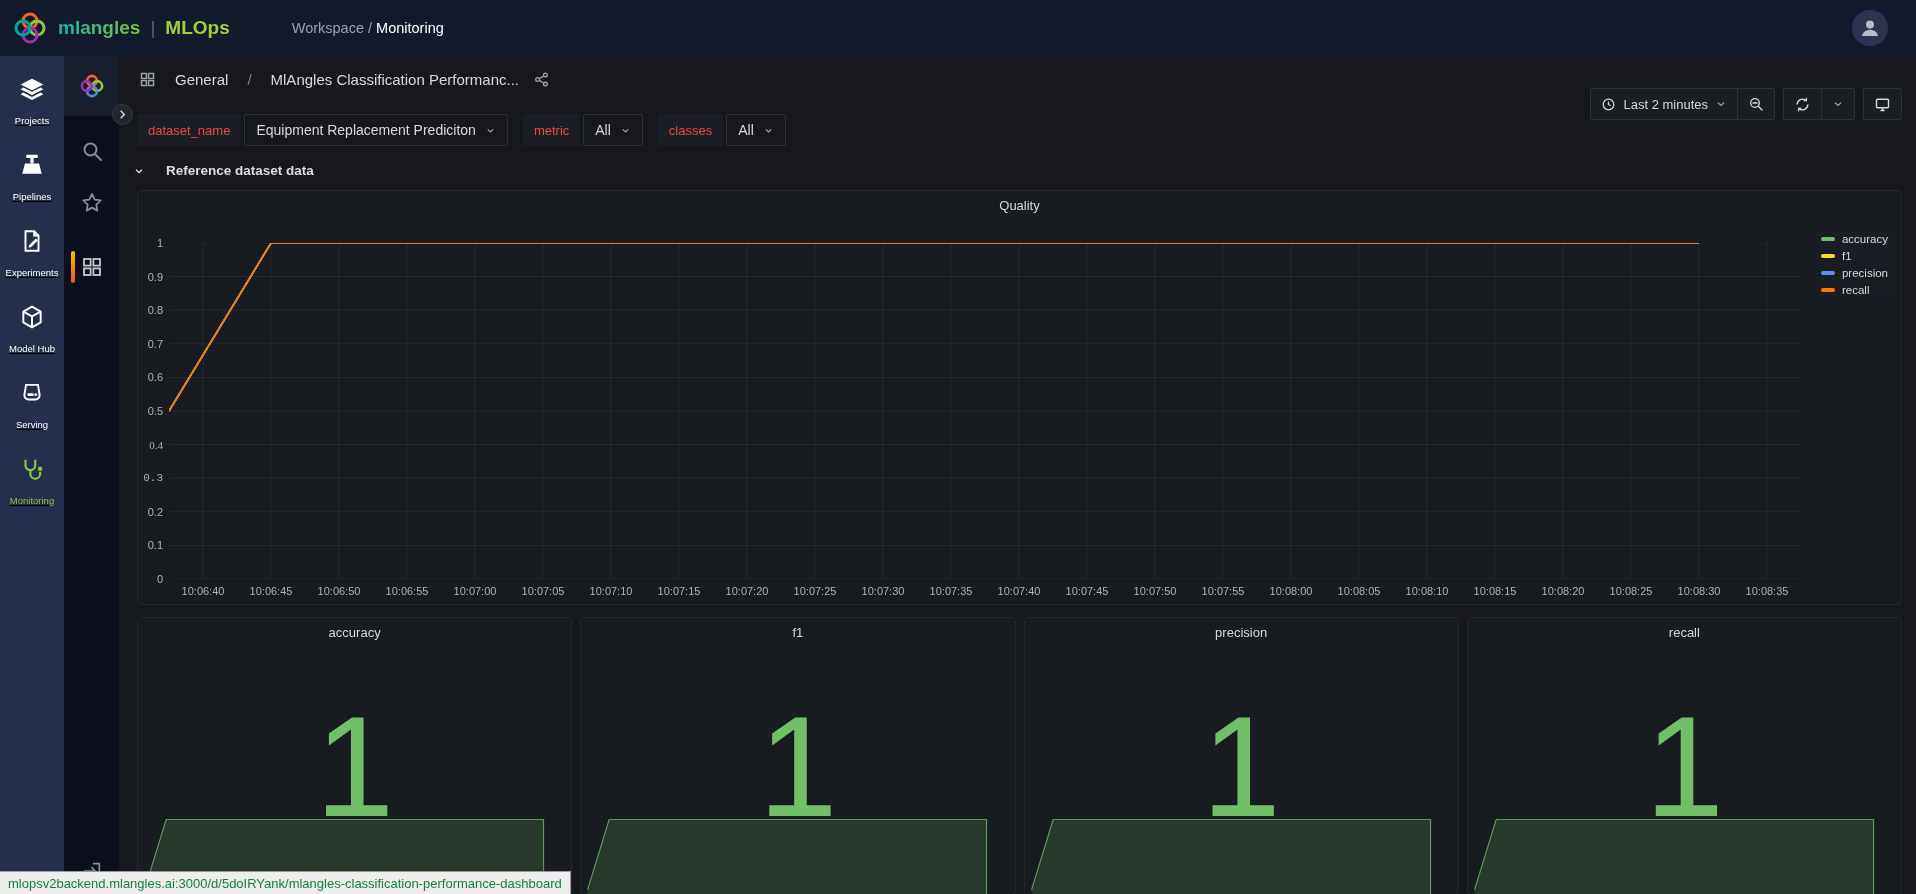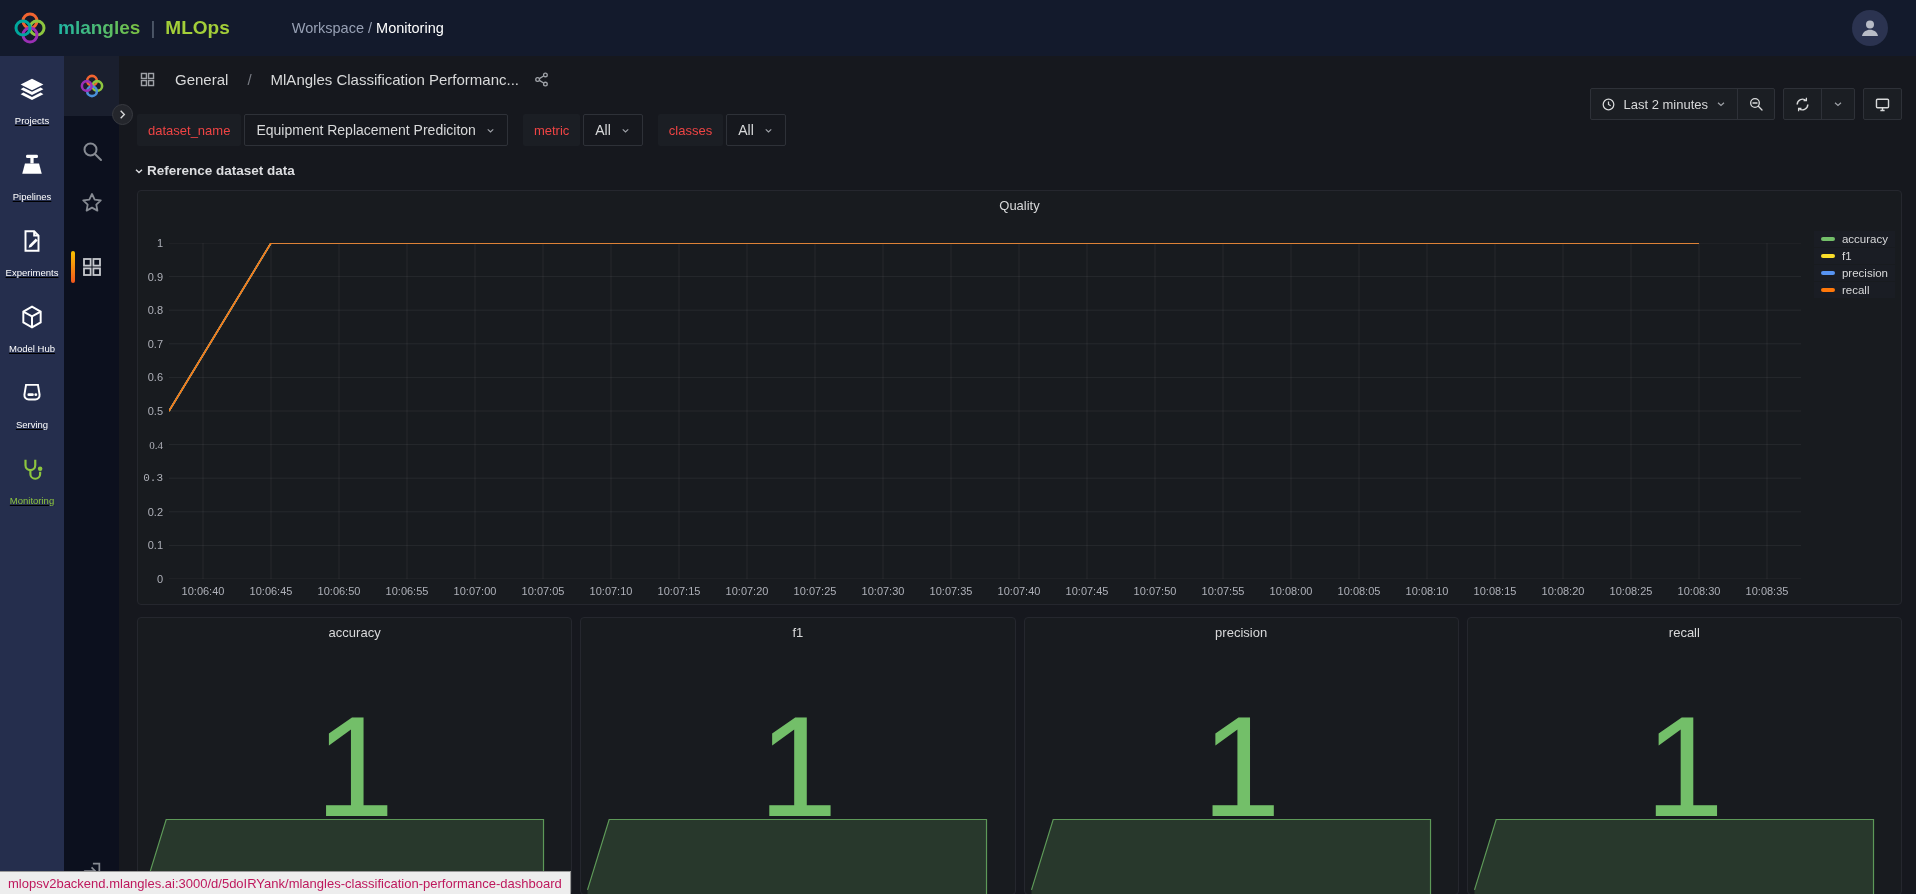--- a/index.html
+++ b/index.html
@@ -57,21 +57,21 @@
 
   
   .filters { position:absolute; left:18px; top:58px; display:flex; gap:15px; }
   .filter-group { display:flex; gap:3px; }
   .filter-label { height:32px; display:flex; align-items:center; padding:0 11px; background:#1b1e24;
                   color:#ef4444; font-size:13px; font-weight:500; border-radius:2px; }
   .filter-value { height:32px; display:flex; align-items:center; gap:9px; padding:0 11px;
                   border:1px solid #2e3138; border-radius:2px; color:#d8d9da; font-size:14px; cursor:pointer; }
 
   
-  .row-header { position:absolute; left:14px; top:107px; display:flex; align-items:center; gap:2px;
+  .row-header { position:absolute; left:14px; top:107px; display:flex; align-items:center; gap:21px;
                 color:#dcdde0; font-size:13.5px; font-weight:bold; cursor:pointer; }
 
   
   .panel { background:#181b1f; border:1px solid #25272e; border-radius:4px; }
   .quality-panel { position:absolute; left:18px; top:134px; width:1765px; height:415px; }
   .panel-title { position:absolute; left:0; top:7px; width:100%; text-align:center; color:#d8d9da;
                  font-size:13px; font-weight:500; cursor:pointer; }
   .plot-wrap { position:absolute; left:31px; top:52px; width:1632px; height:336px; }
   .grid-line { stroke:rgba(204,204,220,0.08); stroke-width:1; }
   .ylabels { position:absolute; left:0; top:52px; width:25px; height:336px; }
@@ -91,21 +91,21 @@
                 font-size:13px; font-weight:500; cursor:pointer; }
   .stat-value { position:absolute; left:50%; top:54%; transform:translate(-50%,-50%);
                 color:#73bf69; font-size:142px; font-weight:500; line-height:1; }
   .spark { position:absolute; left:0; top:0; width:100%; height:100%; }
   .spark polygon { fill:rgba(115,191,105,0.18); }
   .spark polyline { fill:none; stroke:#73bf69; stroke-opacity:.75; stroke-width:1.2; vector-effect:non-scaling-stroke; }
 
   
   .url-tooltip { position:absolute; left:0; bottom:0; height:23px; padding:0 8px; background:#ededed;
                  border:1px solid #9a9a9a; border-left:none; border-bottom:none;
-                 display:flex; align-items:center; color:#be185d; font-size:13px; z-index:40; }
+                 display:flex; align-items:center; color:#15803d; font-size:13px; z-index:40; }
 </style>
 </head>
 <body>
 
 <header class="navbar">
   <div class="brand">
     <span>
       <svg width="40" height="40" viewBox="0 0 40 40" fill="none" stroke-width="3">
         <circle cx="20" cy="13" r="7" stroke="#f26430"></circle>
         <circle cx="27" cy="20" r="7" stroke="#8dc63f"></circle>

